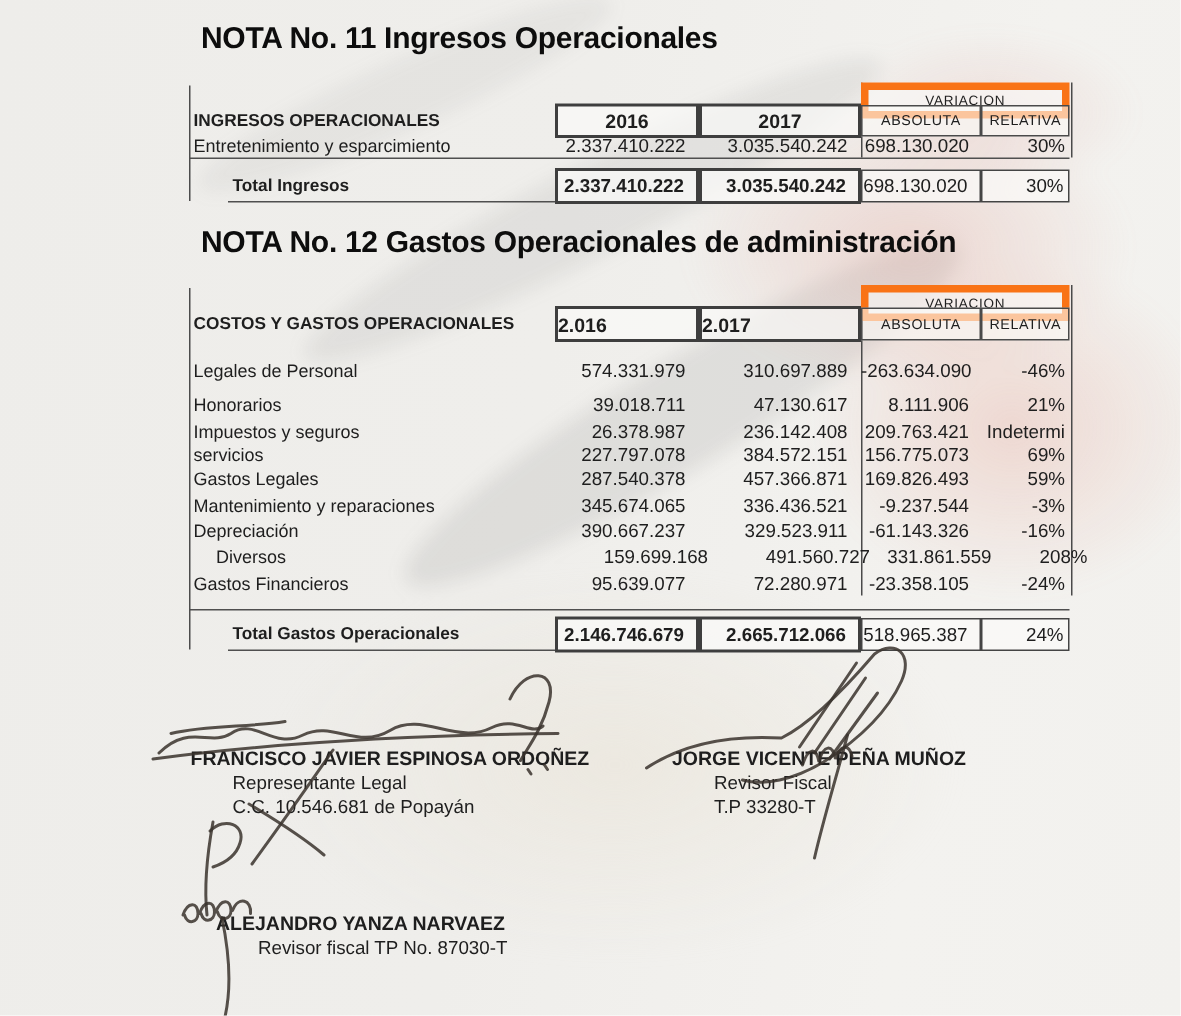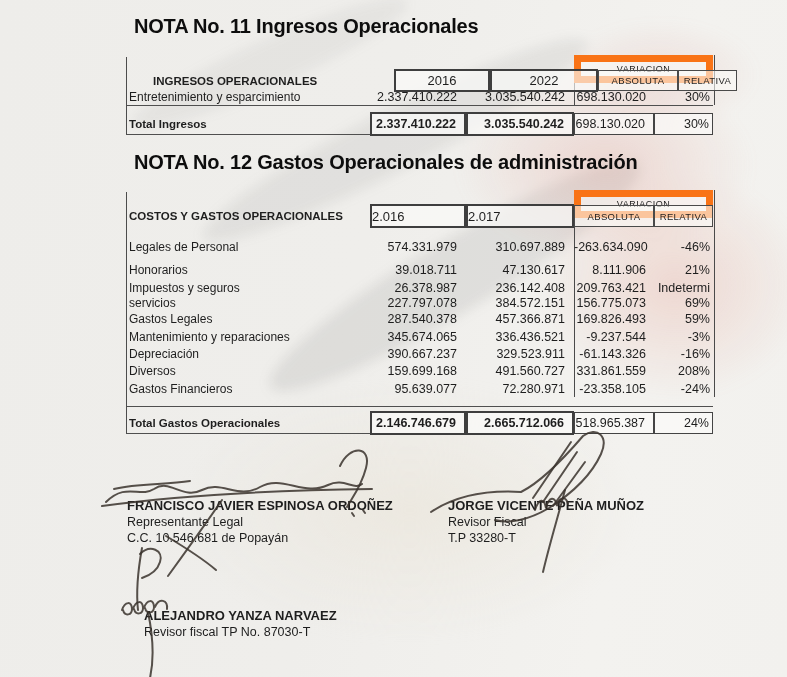--- a/index.html
+++ b/index.html
@@ -28,42 +28,42 @@
   
   .tbl{position:absolute;left:126px;width:587px;}
   .tbl::before{content:'';position:absolute;left:0;top:2px;bottom:0;width:1px;background:#4c4c4c;}
   .row{display:grid;grid-template-columns:244px 96px 108px 80px 59px;align-items:center;position:relative;}
   .c{min-width:0;}
   .label{padding-left:3px;font-size:12px;white-space:nowrap;}
   .label-b{font-weight:bold;font-size:11.5px;}
   .num{font-size:12.5px;text-align:right;padding-right:9px;white-space:nowrap;}
   .abs{padding-right:8px;}
   .rel{padding-right:3px;overflow:visible;}
-  .varcell{grid-column:4 / 6;border:7px solid #f97316;text-align:center;font-size:9px;letter-spacing:.5px;height:14px;line-height:14px;background:rgba(250,250,248,.6);}
+  .varcell{grid-column:4 / 6;border:5px solid #f97316;text-align:center;font-size:9px;letter-spacing:.5px;height:14px;line-height:14px;background:rgba(250,250,248,.6);}
   .box-year{border:2px solid #3e3e3e;background:rgba(251,251,249,.65);height:100%;display:flex;align-items:center;}
   .box-thin{border:1px solid #4a4a4a;background:rgba(251,251,249,.6);height:100%;display:flex;align-items:center;justify-content:center;font-size:9.5px;letter-spacing:.4px;}
   .box-year.center{justify-content:center;}
   .box-year.right{justify-content:flex-start;}
-  .box-year span{font-weight:normal;font-size:13px;}
+  .box-year span{font-weight:bold;font-size:13px;}
   .box-year.right span{padding-right:7px;}
   .hairline{height:0;border-top:1px solid #4f4f4f;}
   .vargroup{position:absolute;left:448px;top:0;width:139px;border-left:1px solid #4a4a4a;border-right:1px solid #4a4a4a;pointer-events:none;}
   .r-total{height:20px;}
-  .r-total .label-b{border-bottom:1px solid #4f4f4f;height:100%;display:flex;align-items:center;}
+  .r-total .label-b{border-bottom:1px solid #4f4f4f;height:100%;display:flex;align-items:center;margin-left:26px;}
   .tcell{height:100%;display:flex;align-items:center;justify-content:flex-end;white-space:nowrap;}
   .tcell.b2{border:2px solid #3e3e3e;background:rgba(251,251,249,.7);}
   .tcell.b1{border:1px solid #444;background:rgba(251,251,249,.7);}
   .tcell span{font-size:12.5px;padding-right:8px;}
   .tcell .bld{font-weight:bold;}
   .tcell.relbox span{padding-right:3px;}
 
   
   .sig-block{position:absolute;z-index:1;}
   .sig-name{font-size:13px;font-weight:bold;white-space:nowrap;}
-  .sig-role,.sig-id{font-size:12.5px;margin-top:2px;white-space:nowrap;}
+  .sig-role,.sig-id{font-size:12.5px;margin-top:2px;white-space:nowrap;margin-left:28px;}
   .sig-svg{position:absolute;z-index:2;pointer-events:none;}
   .sig-svg path{fill:none;stroke:#39322d;stroke-width:2;stroke-linecap:round;opacity:.85;}
 </style>
 </head>
 <body>
 
 <div class="wm">
   <div class="wm-g3"></div>
     <div class="wm-g1"></div>
     <div class="wm-g2"></div>
@@ -78,27 +78,27 @@
 <div class="tbl" style="top:55px;">
   <div class="vargroup" style="height:50px;"></div>
 
   <div class="row" style="height:16px;">
     <div class="c"></div>
       <div class="c"></div>
       <div class="c"></div>
     <div class="c varcell">VARIACION</div>
   </div>
 
-  <div class="row" style="height:18px;padding-left:24px;">
+  <div class="row" style="height:18px;">
     <div class="c label label-b">INGRESOS OPERACIONALES</div>
     <div class="c box-year center">
         <span>2016</span>
       </div>
     <div class="c box-year center">
-        <span>2022</span>
+        <span>2017</span>
       </div>
     <div class="c box-thin">ABSOLUTA</div>
     <div class="c box-thin">RELATIVA</div>
   </div>
 
   <div class="row" style="height:16px;">
     <div class="c label">Entretenimiento y esparcimiento</div>
     <div class="c num">2.337.410.222</div>
     <div class="c num">3.035.540.242</div>
     <div class="c num abs">698.130.020</div>
@@ -199,21 +199,21 @@
   </div>
 
   <div class="row" style="height:17px;">
     <div class="c label">Depreciación</div>
     <div class="c num">390.667.237</div>
     <div class="c num">329.523.911</div>
     <div class="c num abs">-61.143.326</div>
     <div class="c num rel">-16%</div>
   </div>
 
-  <div class="row" style="height:18px;">
+  <div class="row" style="height:18px;padding-left:15px;">
     <div class="c label">Diversos</div>
     <div class="c num">159.699.168</div>
     <div class="c num">491.560.727</div>
     <div class="c num abs">331.861.559</div>
     <div class="c num rel">208%</div>
   </div>
 
   <div class="row" style="height:17px;">
     <div class="c label">Gastos Financieros</div>
     <div class="c num">95.639.077</div>

